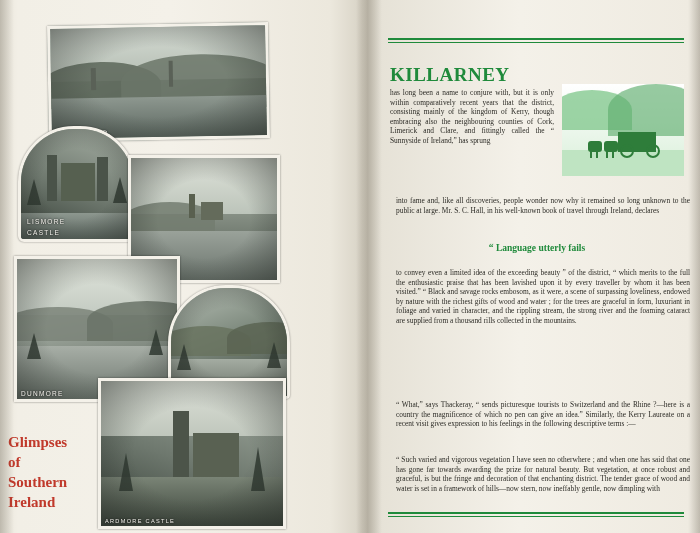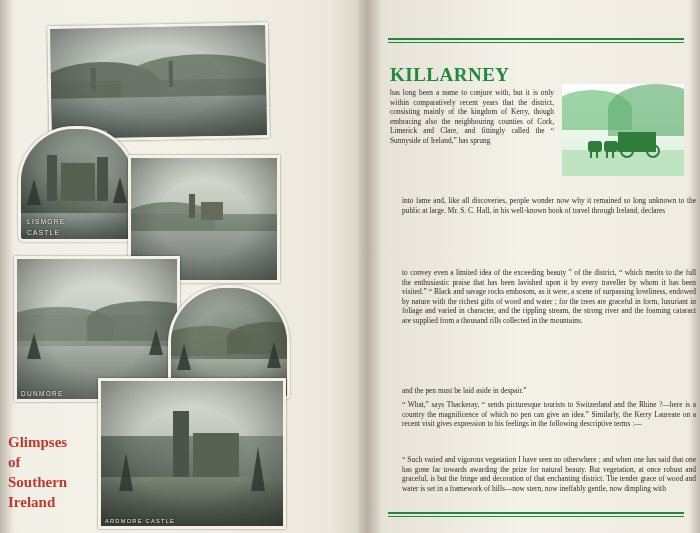--- a/index.html
+++ b/index.html
@@ -93,21 +93,21 @@
   .illus .horse{position:absolute;bottom:24px;width:14px;height:11px;background:#2e7d3a;border-radius:3px;}
   .illus .leg{position:absolute;bottom:18px;width:2px;height:7px;background:#2e7d3a;}
 
   .col{
     position:absolute;
     font-size:7.4px;line-height:9.6px;
     text-align:justify;color:#2c2b26;
     font-family:"Liberation Serif", serif;
   }
   #intro-col{left:10px;top:88px;width:164px;}
-  .wide{left:22px;width:294px;}
+  .wide{left:16px;width:294px;}
   #para-convey{top:268px;}
   #para-pen{top:386px;}
   #para-thackeray{top:400px;}
   #para-such{top:455px;}
 
   .subhead{
     position:absolute;left:10px;width:294px;text-align:center;
     color:#1f8a3b;font-weight:bold;font-size:9.5px;
     font-family:"Liberation Serif", serif;
   }
@@ -229,23 +229,23 @@
       <div class="leg" style="left:44px;"></div>
       <div class="leg" style="left:50px;"></div>
       <div class="coach"></div>
       <div class="wheel" style="left:58px;"></div>
       <div class="wheel" style="left:84px;"></div>
     </div>
 
     <div class="col" id="intro-col">has long been a name to conjure with, but it is only within comparatively recent years that the district, consisting mainly of the kingdom of Kerry, though embracing also the neighbouring counties of Cork, Limerick and Clare, and fittingly called the “ Sunnyside of Ireland,” has sprung</div>
     <div class="col wide" style="top:196px;">into fame and, like all discoveries, people wonder now why it remained so long unknown to the public at large.   Mr. S. C. Hall, in his well-known book of travel through Ireland, declares</div>
 
+    <div class="subhead" id="sub-language">“ Language utterly fails</div>
     <div class="col wide" id="para-convey">to convey even a limited idea of the exceeding beauty ” of the district, “ which merits to the full the enthusiastic praise that has been lavished upon it by every traveller by whom it has been visited.”   “ Black and savage rocks embosom, as it were, a scene of surpassing loveliness, endowed by nature with the richest gifts of wood and water ; for the trees are graceful in form, luxuriant in foliage and varied in character, and the rippling stream, the strong river and the foaming cataract are supplied from a thousand rills collected in the mountains.</div>
 
-    <div class="col wide" id="para-pen">and the pen must be laid aside in despair.”</div>
 
     <div class="col wide" id="para-thackeray">“ What,” says Thackeray, “ sends picturesque tourists to Switzerland and the Rhine ?—here is a country the magnificence of which no pen can give an idea.”   Similarly, the Kerry Laureate on a recent visit gives expression to his feelings in the following descriptive terms :—</div>
     <div class="col wide" id="para-such">“ Such varied and vigorous vegetation I have seen no otherwhere ; and when one has said that one has gone far towards awarding the prize for natural beauty.   But vegetation, at once robust and graceful, is but the fringe and decoration of that enchanting district.   The tender grace of wood and water is set in a framework of hills—now stern, now ineffably gentle, now dimpling with</div>
 
     <div class="rule" id="rule-bot"></div>
     <div class="rule" id="rule-bot2"></div>
   </div>
 </div>
 
 </body></html>

